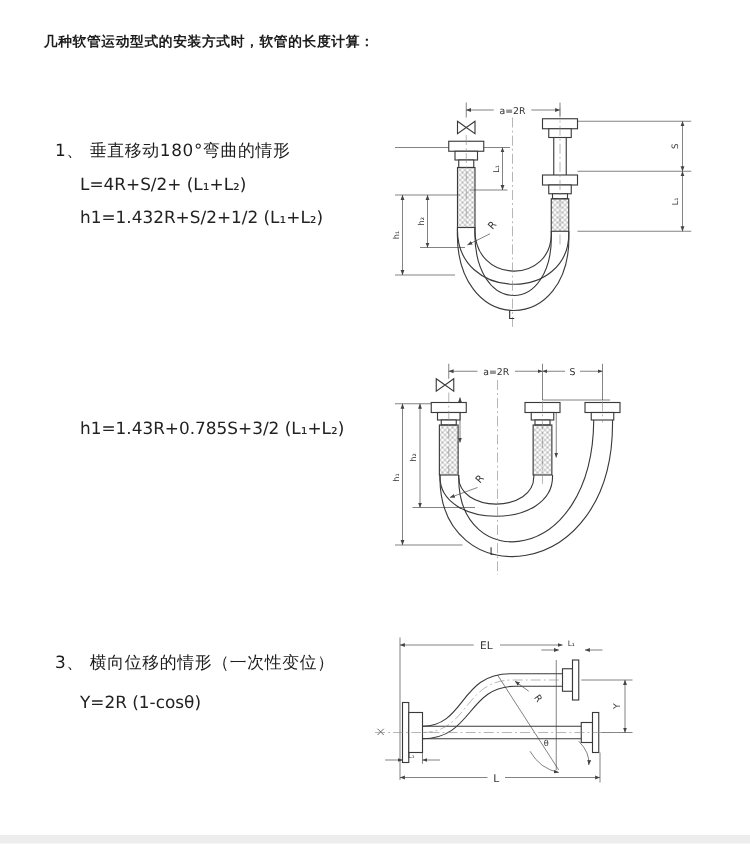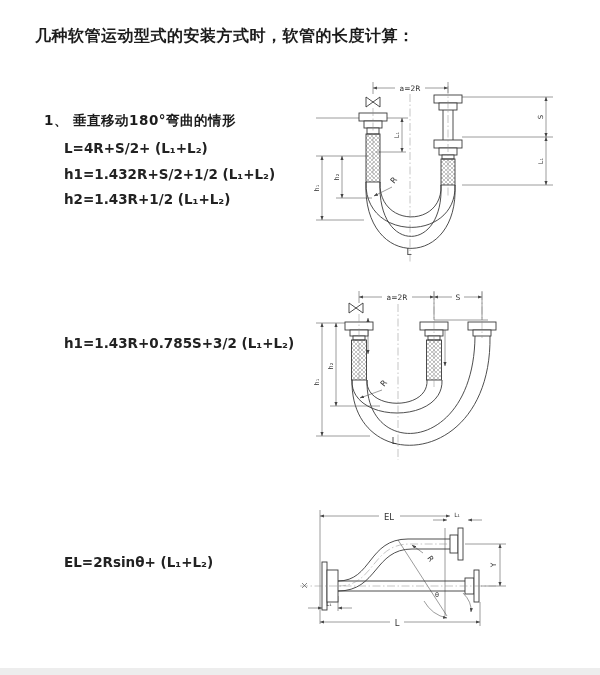--- a/index.html
+++ b/index.html
@@ -1,20 +1,20 @@
 <!DOCTYPE html>
 <html><head>
 <meta charset="utf-8">
 <style>
   html,body{margin:0;padding:0;background:#fff;}
   .page{position:relative;width:600px;height:675px;background:#ffffff;overflow:hidden;
         font-family:"DejaVu Sans","Liberation Sans",sans-serif;color:#1c1c1c;}
-  .title{position:absolute;left:35px;top:26px;font-size:16px;font-weight:700;letter-spacing:.5px;}
-  .heading{position:absolute;left:44px;font-size:13.5px;font-weight:700;letter-spacing:.5px;}
-  .formulas{position:absolute;left:64px;font-size:13.5px;font-weight:700;color:#222;}
+  .title{position:absolute;left:35px;top:26px;font-size:11px;font-weight:700;letter-spacing:.5px;}
+  .heading{position:absolute;left:44px;font-size:13.5px;font-weight:400;letter-spacing:.5px;}
+  .formulas{position:absolute;left:64px;font-size:13.5px;font-weight:400;color:#222;}
   .formula{height:25.5px;line-height:25.5px;white-space:nowrap;}
   .f3 .formula{height:27px;line-height:27px;}
   .diag{position:absolute;}
   .d1{left:310px;top:66px;}
   .d2{left:310px;top:278px;}
   .d3{left:300px;top:498px;}
   svg .draw{stroke:#3a3a3a;stroke-width:.9;fill:none;}
   svg .solid{stroke:#3a3a3a;stroke-width:.9;fill:#ffffff;}
   svg .dim{stroke:#4a4a4a;stroke-width:.55;fill:none;}
   svg .cl{stroke:#8a8a8a;stroke-width:.5;fill:none;stroke-dasharray:8 2.5 1.5 2.5;}
@@ -25,21 +25,20 @@
 <body>
 
 <div class="page">
 
   <div class="title">几种软管运动型式的安装方式时，软管的长度计算：</div>
 
   <div class="heading" style="top:112px">1、 垂直移动180°弯曲的情形</div>
   <div class="formulas" style="top:136px">
     <div class="formula">L=4R+S/2+ (L₁+L₂)</div>
     <div class="formula">h1=1.432R+S/2+1/2 (L₁+L₂)</div>
-    <div class="formula">h2=1.43R+1/2 (L₁+L₂)</div>
   </div>
 
   <svg class="diag d1" width="290" height="200" viewBox="0 0 290 200">
     <defs>
       <pattern id="hp1" width="4" height="4" patternUnits="userSpaceOnUse">
         <path d="M0,4 L4,0 M0,0 L4,4" stroke="#7a7a7a" stroke-width="0.45"></path>
       </pattern>
       <marker id="ar1" viewBox="0 0 8 6" refX="7.6" refY="3" markerWidth="7.5" markerHeight="6" orient="auto-start-reverse">
         <path d="M0,0 L8,3 L0,6 Z" fill="#444"></path>
       </marker>
@@ -157,22 +156,23 @@
     <rect x="72" y="14.5" width="30" height="9" fill="#fff"></rect>
     <text x="87" y="22" font-size="7.5" text-anchor="middle">a=2R</text>
     <rect x="142" y="15" width="12" height="8.5" fill="#fff"></rect>
     <text x="148" y="22" font-size="7.5" text-anchor="middle">S</text>
     <text x="9" y="104" font-size="6.5" text-anchor="middle" transform="rotate(-90 9 104)">h₁</text>
     <text x="23" y="88" font-size="6.5" text-anchor="middle" transform="rotate(-90 23 88)">h₂</text>
     <text x="74" y="109" font-size="8" transform="rotate(-50 74 109)">R</text>
     <text x="84" y="166" font-size="8.5" text-anchor="middle">L</text>
   </svg>
 
+  <div class="heading" style="top:521px">3、 横向位移的情形（一次性变位）</div>
   <div class="formulas f3" style="top:549px">
-    <div class="formula">EL=2Rsinθ+ (L₁+L₂)</div>
+    <div class="formula">Y=2R (1-cosθ)</div>
   </div>
 
   <svg class="diag d3" width="300" height="162" viewBox="0 0 300 162">
     <defs>
       <marker id="ar3" viewBox="0 0 8 6" refX="7.6" refY="3" markerWidth="7.5" markerHeight="6" orient="auto-start-reverse">
         <path d="M0,0 L8,3 L0,6 Z" fill="#444"></path>
       </marker>
     </defs>
     <g class="dim">
       <line x1="20" y1="12" x2="20" y2="126"></line>

